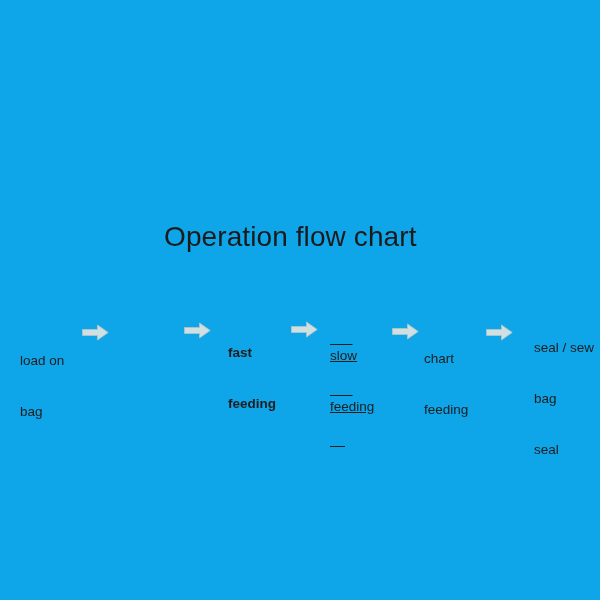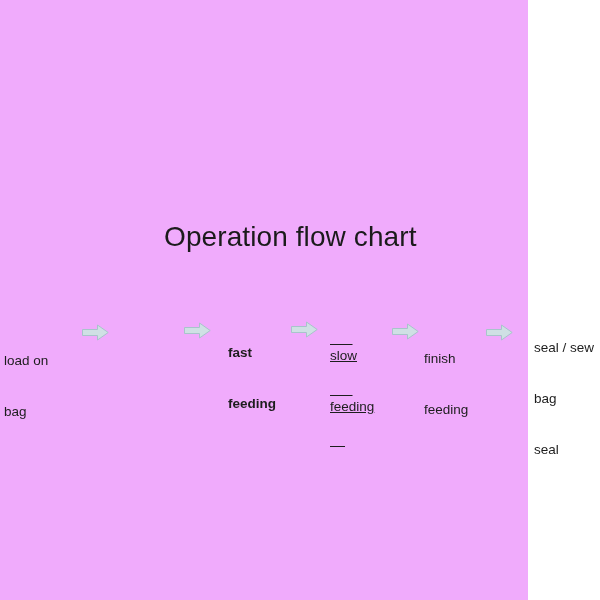--- a/index.html
+++ b/index.html
@@ -14,23 +14,23 @@
     position: relative;
     overflow: hidden;
     font-family: "Liberation Sans", sans-serif;
     -webkit-font-smoothing: antialiased;
   }
 
   #canvas {
     position: absolute;
     left: 0;
     top: 0;
-    width: 528px;
+    width: 600px;
     height: 600px;
-    background: #f0abfc;
+    background: #0ea5e9;
   }
 
   
   .chart-title {
     position: absolute;
     left: 164px;
     top: 220px;
     font-size: 28px;
     line-height: 34px;
     font-weight: 400;
@@ -76,21 +76,21 @@
 </style>
 </head>
 <body>
 
 <div id="canvas">
 
   <div class="chart-title">Operation flow chart</div>
 
   <div class="flow-layer">
 
-    <div class="flow-step" style="left:4px; top:318px;">
+    <div class="flow-step" style="left:20px; top:318px;">
       <span class="step-line">load on</span>
       <span class="step-line">bag</span>
     </div>
 
     <span class="flow-arrow" style="left:82px; top:324px;">
       <svg viewBox="0 0 27 17" xmlns="http://www.w3.org/2000/svg">
         <polygon points="0.5,5.5 15.5,5.5 15.5,1 26.2,8.5 15.5,16 15.5,11.5 0.5,11.5" fill="#cfe0e4" stroke="#a8c4cb" stroke-width="1" stroke-linejoin="miter"></polygon>
       </svg>
     </span>
 
@@ -117,21 +117,21 @@
       <span class="step-line">feeding</span>
     </div>
 
     <span class="flow-arrow" style="left:392px; top:323px;">
       <svg viewBox="0 0 27 17" xmlns="http://www.w3.org/2000/svg">
         <polygon points="0.5,5.5 15.5,5.5 15.5,1 26.2,8.5 15.5,16 15.5,11.5 0.5,11.5" fill="#cfe0e4" stroke="#a8c4cb" stroke-width="1" stroke-linejoin="miter"></polygon>
       </svg>
     </span>
 
     <div class="flow-step" style="left:424px; top:316px;">
-      <span class="step-line">finish</span>
+      <span class="step-line">chart</span>
       <span class="step-line">feeding</span>
     </div>
 
     <span class="flow-arrow" style="left:486px; top:324px;">
       <svg viewBox="0 0 27 17" xmlns="http://www.w3.org/2000/svg">
         <polygon points="0.5,5.5 15.5,5.5 15.5,1 26.2,8.5 15.5,16 15.5,11.5 0.5,11.5" fill="#cfe0e4" stroke="#a8c4cb" stroke-width="1" stroke-linejoin="miter"></polygon>
       </svg>
     </span>
 
     <div class="flow-step" style="left:534px; top:305px;">

